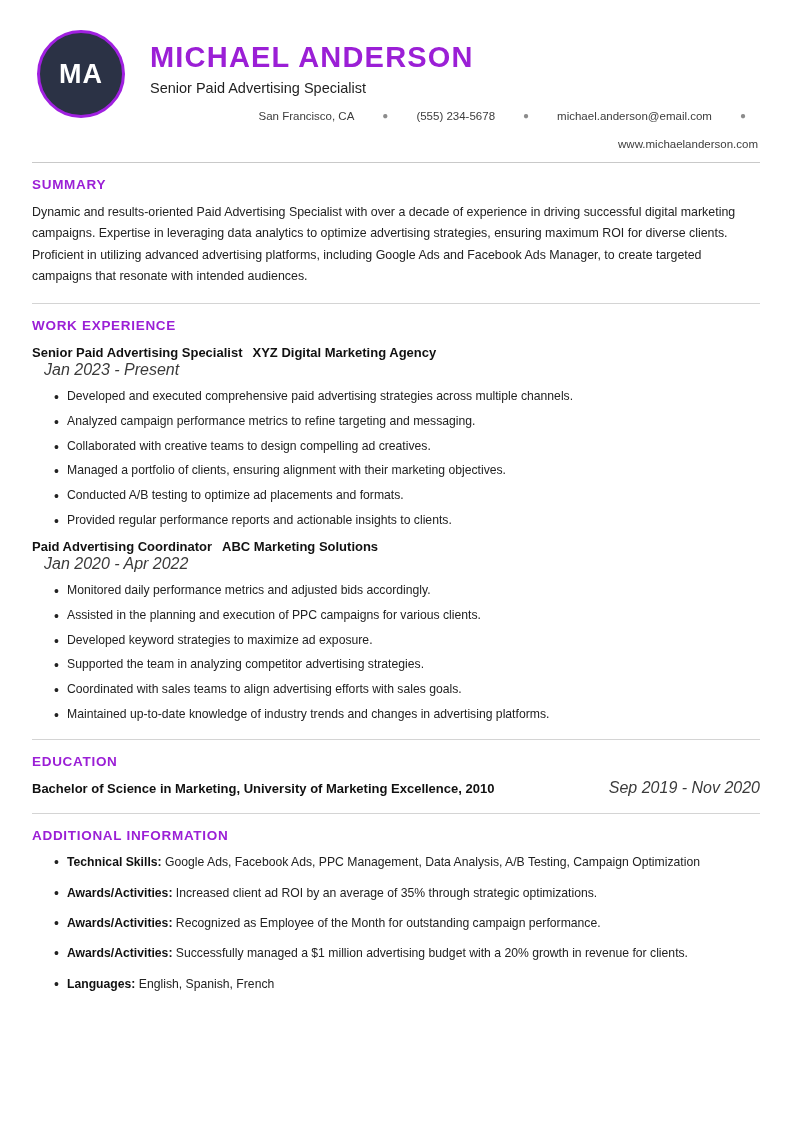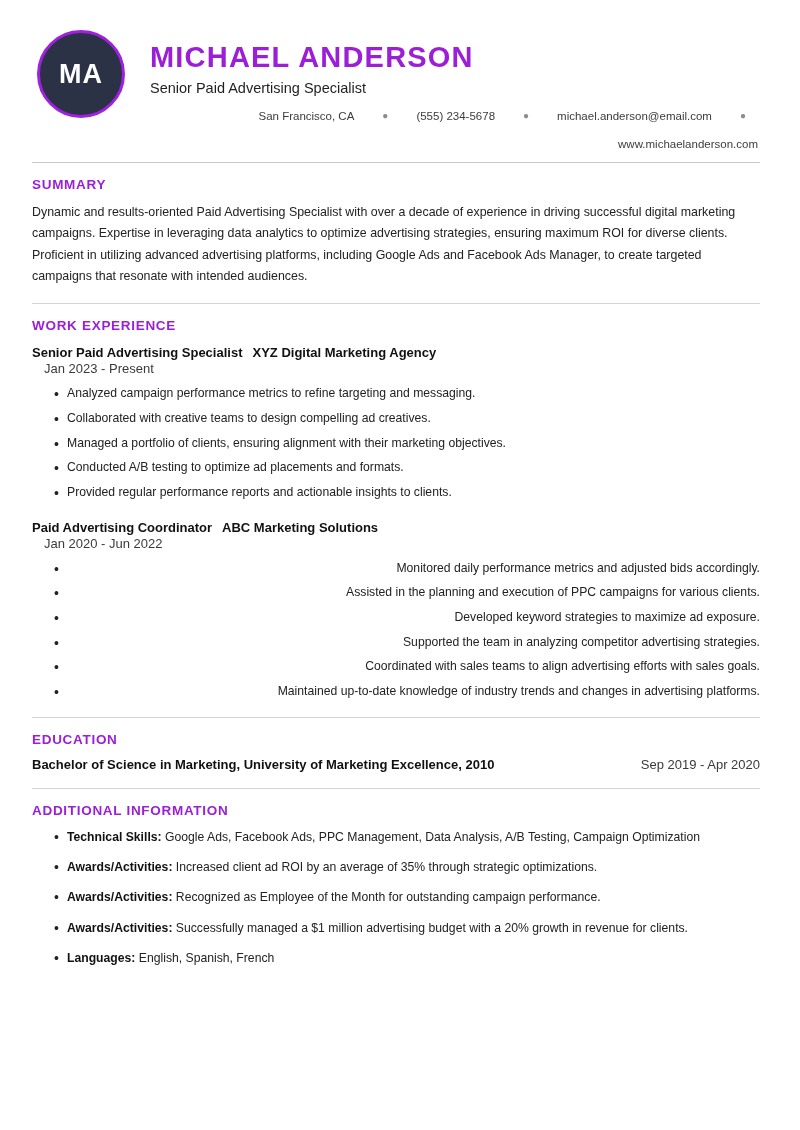--- a/index.html
+++ b/index.html
@@ -101,40 +101,41 @@
   }
   .summary-text {
     font-size: 12.4px;
     line-height: 1.72;
     color: #222;
     margin: 0;
     text-align: left;
   }
   
   .job { margin-bottom: 4px; }
-  .job + .job { margin-top: 16px; text-align: right; }
+  .job + .job { margin-top: 8px; }
   .job-head {
     display: flex;
     align-items: baseline;
     justify-content: space-between;
     flex-direction: column;
   }
   .job-title {
     font-size: 13px;
     font-weight: bold;
     color: #111;
   }
   .job-company {
     font-size: 13px;
     font-weight: bold;
     color: #111;
     margin-left: 10px;
   }
   .job-dates {
-    font-size: 13px;
+    font-size: 16px;
+    font-style: italic;
     color: #3a3a3a;
     white-space: nowrap;
     padding-left: 12px;
   }
   ul.bullets {
     margin: 9px 0 0 0;
     padding-left: 22px;
     list-style: none;
   }
   ul.bullets li {
@@ -225,52 +226,53 @@
     <div class="section-title">WORK EXPERIENCE</div>
 
     <div class="job">
       <div class="job-head">
         <div>
           <span class="job-title">Senior Paid Advertising Specialist</span><span class="job-company">XYZ Digital Marketing Agency</span>
         </div>
         <div class="job-dates">Jan 2023 - Present</div>
       </div>
       <ul class="bullets">
+        <li>Developed and executed comprehensive paid advertising strategies across multiple channels.</li>
         <li>Analyzed campaign performance metrics to refine targeting and messaging.</li>
         <li>Collaborated with creative teams to design compelling ad creatives.</li>
         <li>Managed a portfolio of clients, ensuring alignment with their marketing objectives.</li>
         <li>Conducted A/B testing to optimize ad placements and formats.</li>
         <li>Provided regular performance reports and actionable insights to clients.</li>
       </ul>
     </div>
 
     <div class="job">
       <div class="job-head">
         <div>
           <span class="job-title">Paid Advertising Coordinator</span><span class="job-company">ABC Marketing Solutions</span>
         </div>
-        <div class="job-dates">Jan 2020 - Jun 2022</div>
+        <div class="job-dates">Jan 2020 - Apr 2022</div>
       </div>
       <ul class="bullets">
         <li>Monitored daily performance metrics and adjusted bids accordingly.</li>
         <li>Assisted in the planning and execution of PPC campaigns for various clients.</li>
         <li>Developed keyword strategies to maximize ad exposure.</li>
         <li>Supported the team in analyzing competitor advertising strategies.</li>
         <li>Coordinated with sales teams to align advertising efforts with sales goals.</li>
         <li>Maintained up-to-date knowledge of industry trends and changes in advertising platforms.</li>
       </ul>
     </div>
   </div>
   <hr class="divider">
 
   <div class="section">
     <div class="section-title">EDUCATION</div>
     <div class="edu-head">
       <div class="edu-degree">Bachelor of Science in Marketing, University of Marketing Excellence, 2010</div>
-      <div class="job-dates">Sep 2019 - Apr 2020</div>
+      <div class="job-dates">Sep 2019 - Nov 2020</div>
     </div>
   </div>
   <hr class="divider">
 
   <div class="section">
     <div class="section-title">ADDITIONAL INFORMATION</div>
     <ul class="addl">
       <li>
         <span class="lbl">Technical Skills:</span>
         <span>Google Ads, Facebook Ads, PPC Management, Data Analysis, A/B Testing, Campaign Optimization</span>

